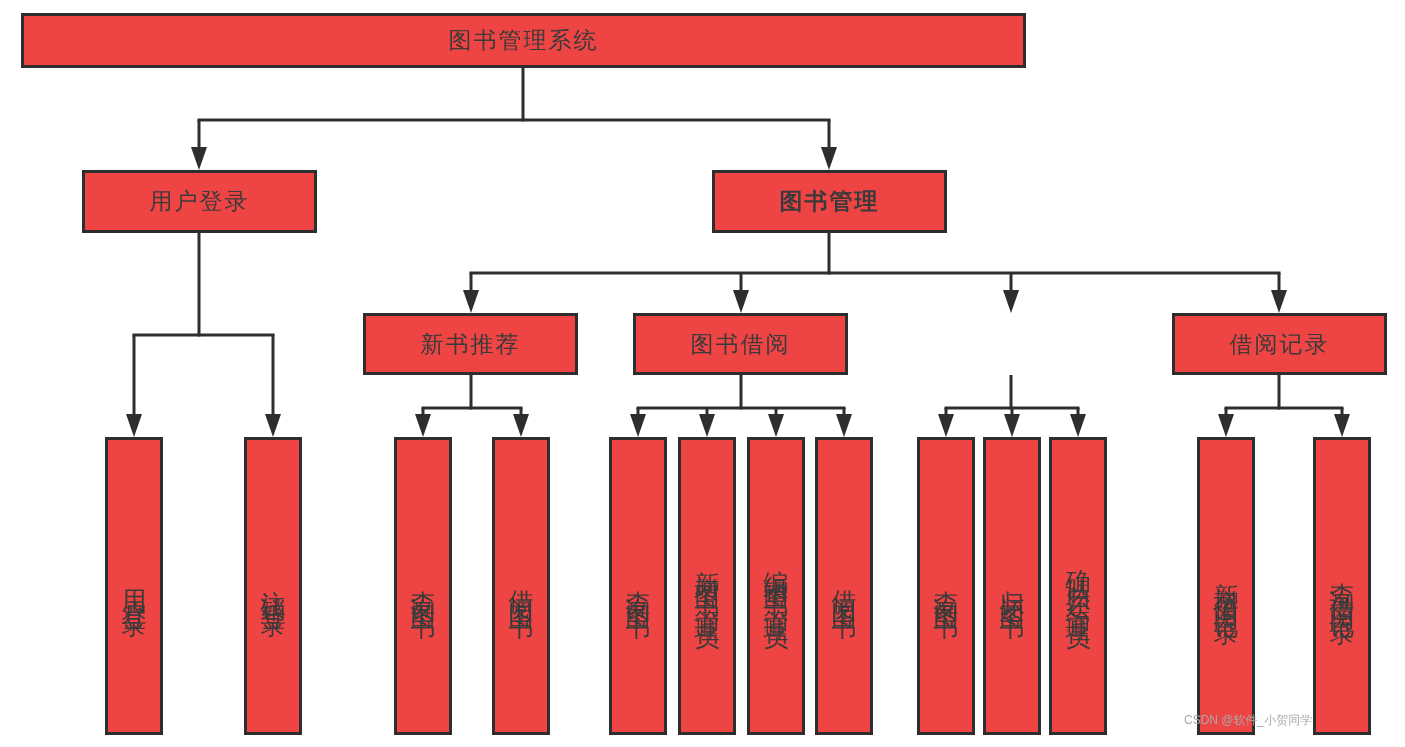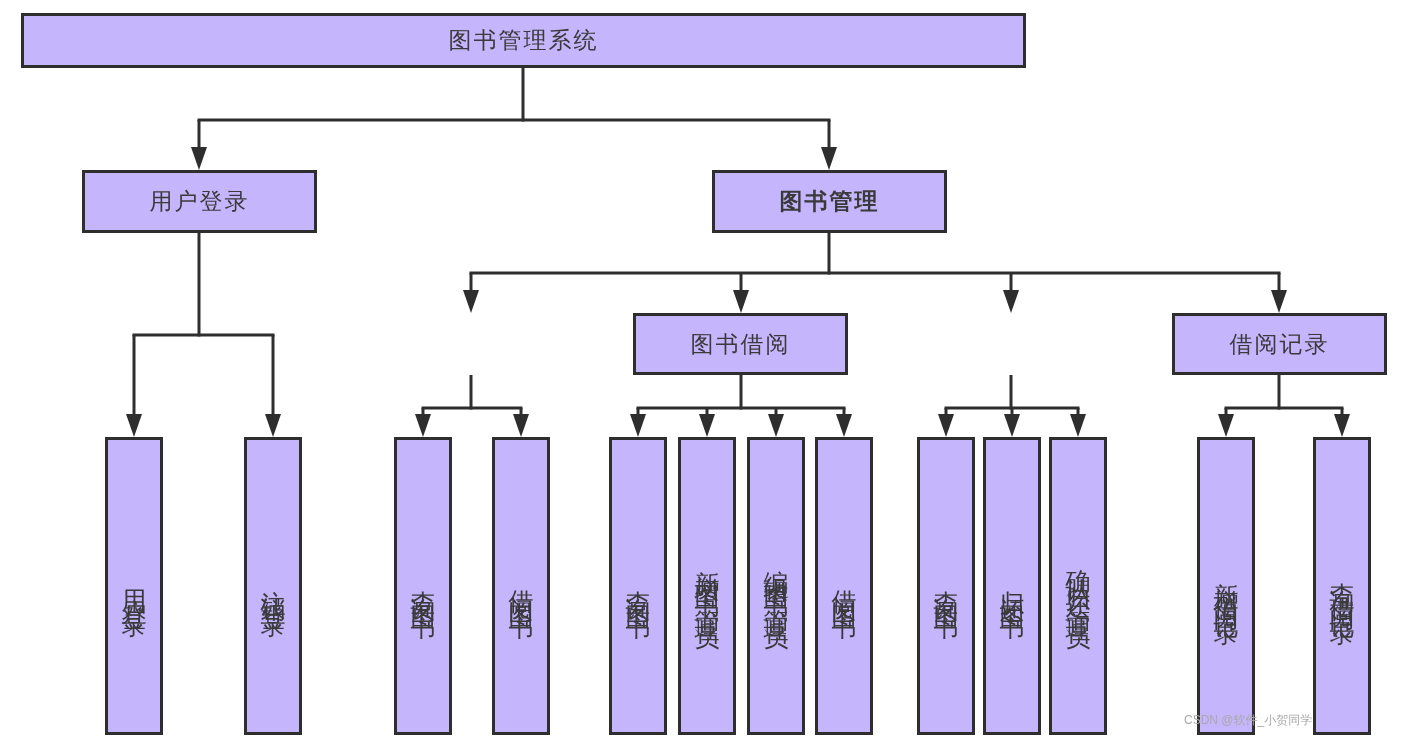--- a/index.html
+++ b/index.html
@@ -18,21 +18,21 @@
   #connectors {
     position: absolute;
     left: 0;
     top: 0;
     pointer-events: none;
   }
   .box {
     position: absolute;
     box-sizing: border-box;
     border: 3px solid #2e2e2e;
-    background: #c4b5fd;
+    background: #ef4444;
     color: #3a3a3a;
     display: flex;
     align-items: center;
     justify-content: center;
     text-align: right;
   }
   .hbox {
     font-size: 23px;
     letter-spacing: 2px;
   }
@@ -134,20 +134,21 @@
       <polygon points="1218,414 1234,414 1226,437"></polygon>
       <polygon points="1334,414 1350,414 1342,437"></polygon>
     </g>
   </svg>
 
   <div class="box hbox root-box">图书管理系统</div>
 
   <div class="box hbox l2-box" style="left:82px;">用户登录</div>
   <div class="box hbox l2-box" style="left:712px;font-weight:bold;">图书管理</div>
 
+  <div class="box hbox l3-box" style="left:363px;">新书推荐</div>
   <div class="box hbox l3-box" style="left:633px;">图书借阅</div>
   <div class="box hbox l3-box" style="left:1172px;">借阅记录</div>
 
   <div class="box vbox" style="left:105px;">用户登录</div>
   <div class="box vbox" style="left:244px;">注销登录</div>
 
   <div class="box vbox" style="left:394px;">查询图书</div>
   <div class="box vbox" style="left:492px;">借阅图书</div>
 
   <div class="box vbox" style="left:609px;">查询图书</div>

